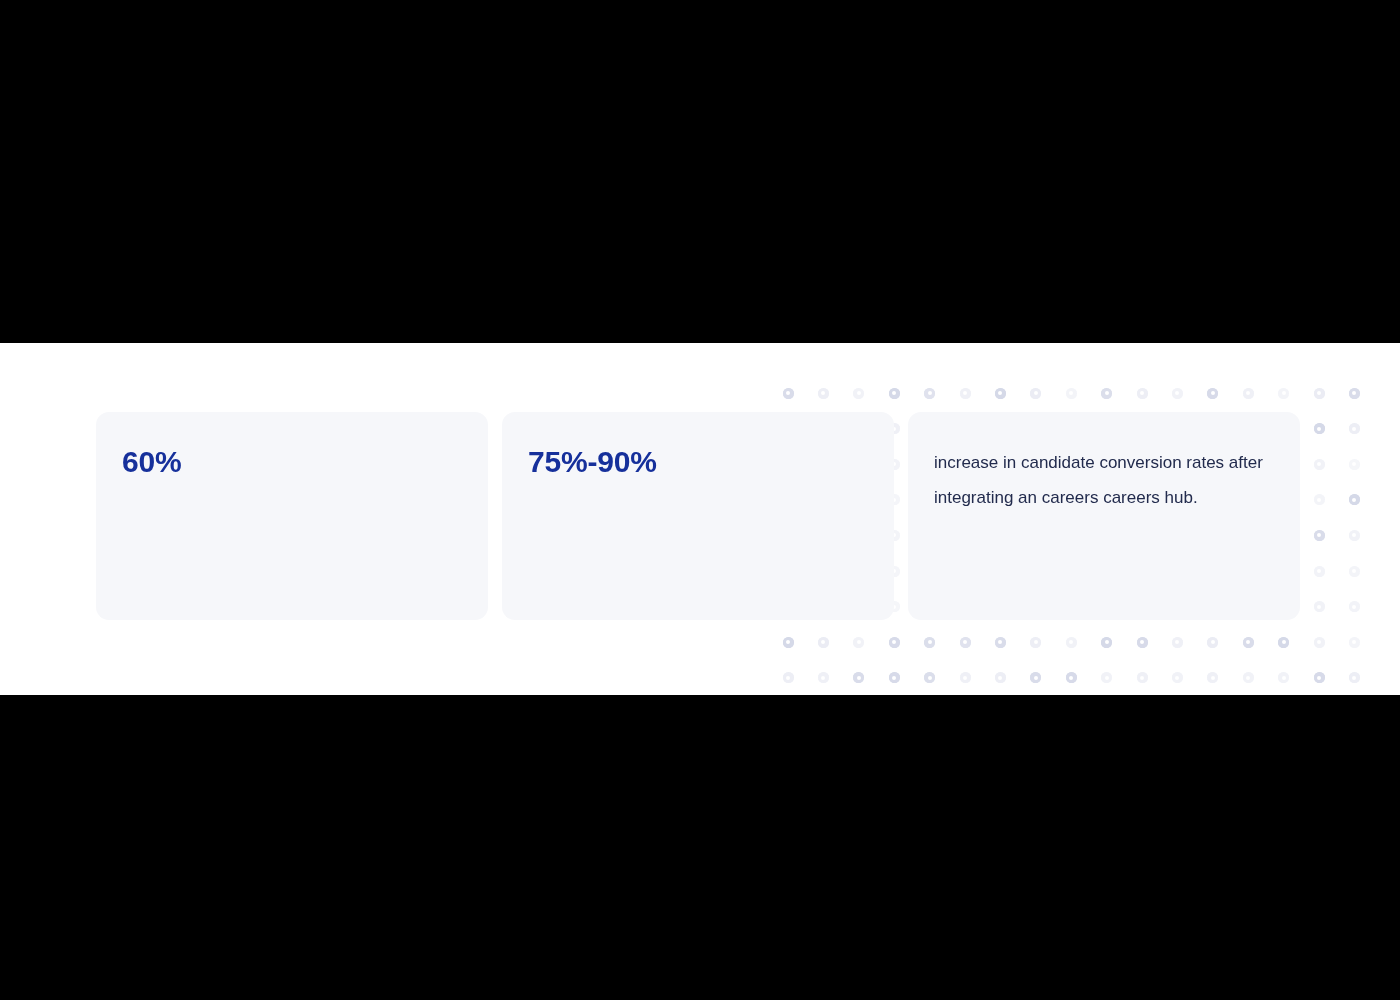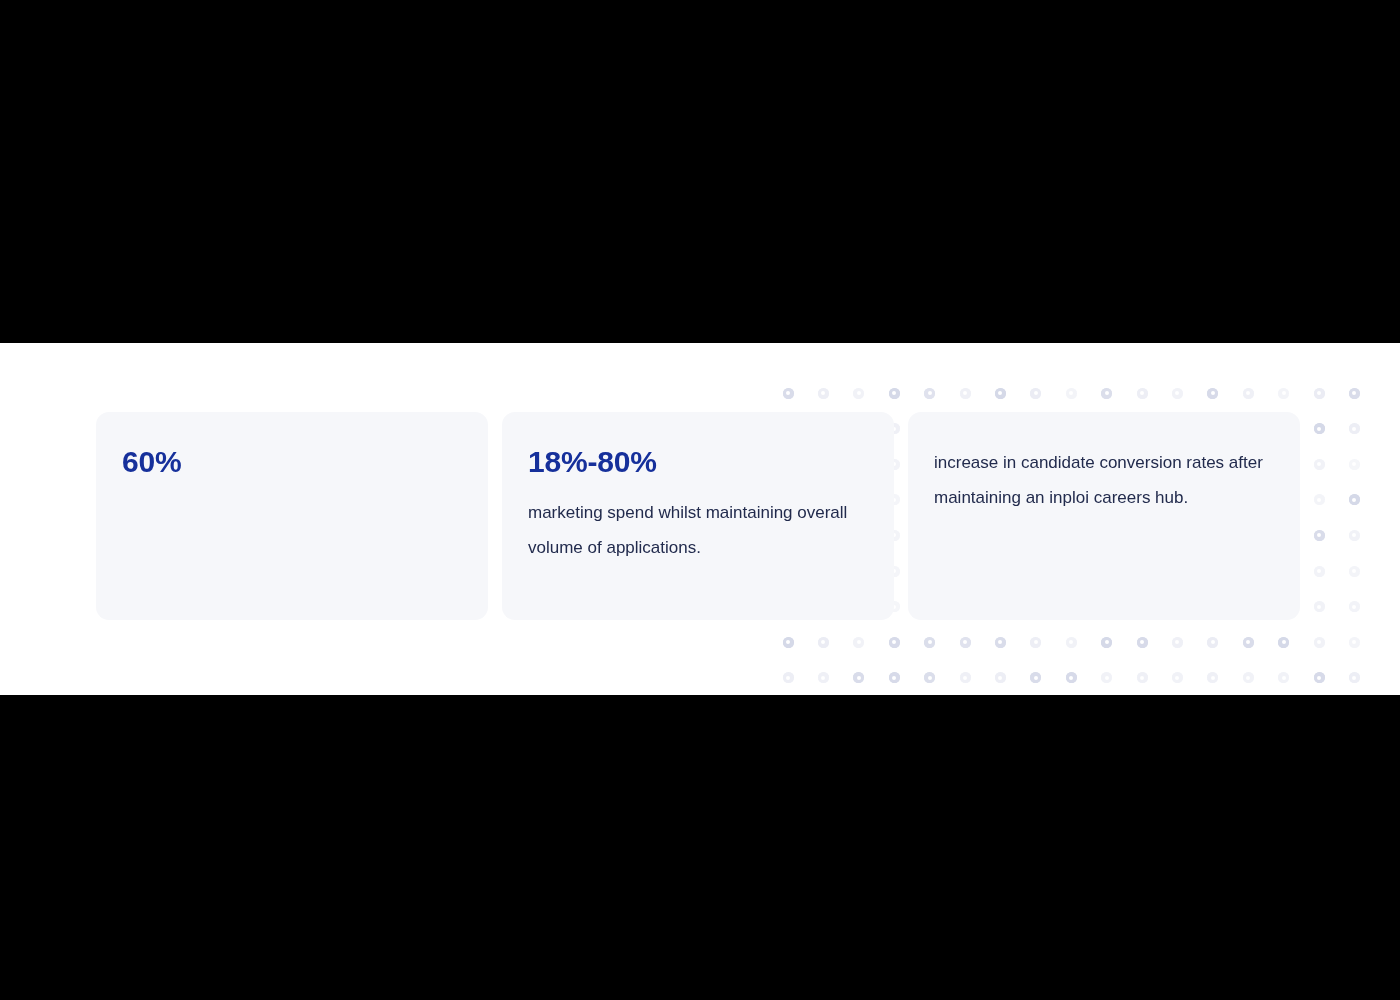--- a/index.html
+++ b/index.html
@@ -267,23 +267,22 @@
         <span class="dot" style="left: 1354.4px; top: 334.8px; opacity: 0.4;"></span>
       </div>
 
     <div id="cards">
 
       <div class="stat-card">
         <div class="stat-value">60%</div>
       </div>
 
       <div class="stat-card">
-        <div class="stat-value">18%-80%</div>
-        <div class="stat-desc">marketing spend whilst maintaining overall volume of applications.</div>
+        <div class="stat-value">75%-90%</div>
       </div>
 
       <div class="stat-card">
-        <div class="stat-desc">increase in candidate conversion rates after maintaining an inploi careers hub.</div>
+        <div class="stat-desc">increase in candidate conversion rates after integrating an careers careers hub.</div>
       </div>
 
     </div>
   </div>
 </div>
 
 </body></html>

